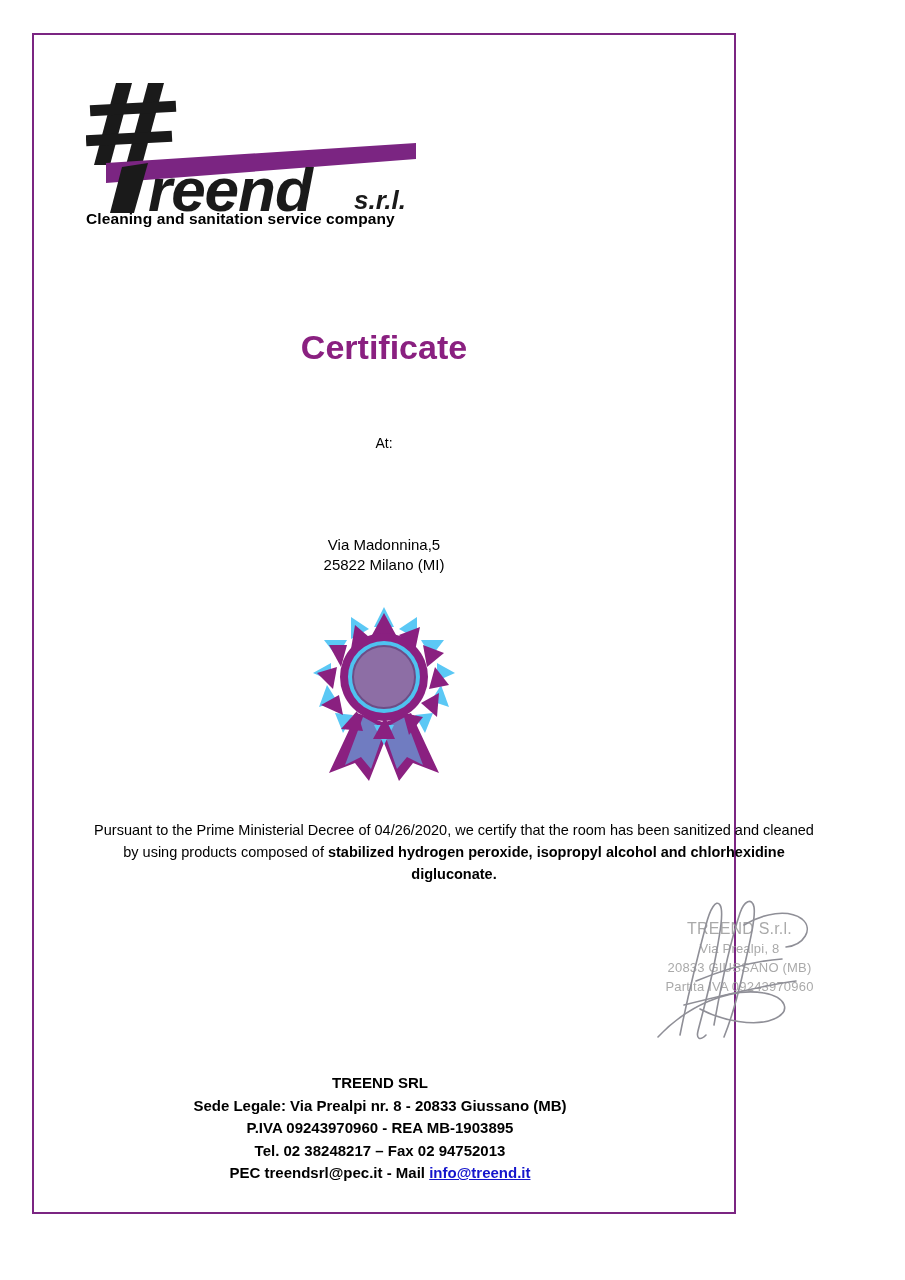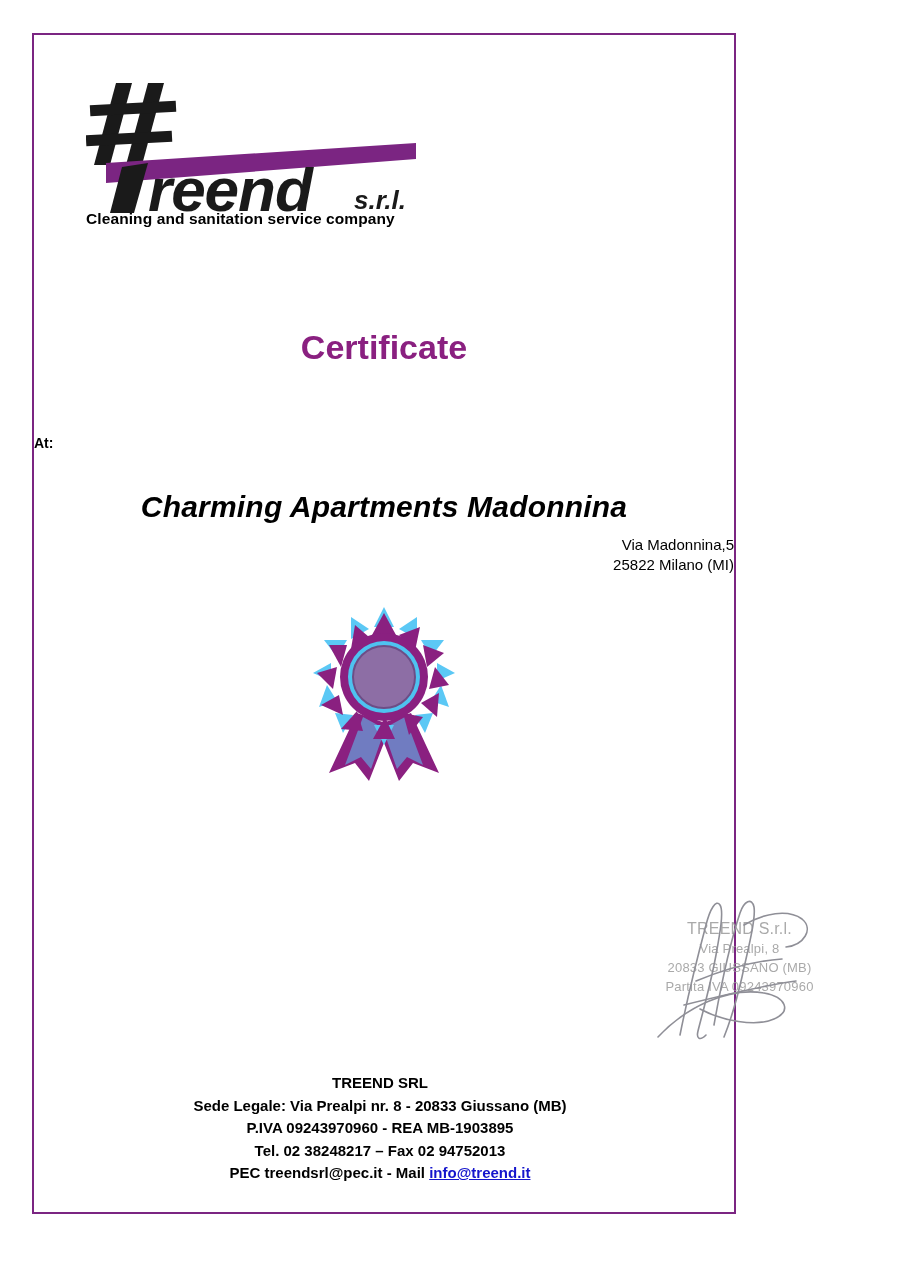--- a/index.html
+++ b/index.html
@@ -61,41 +61,42 @@
   }
   .title .line2 {
     display: block;
   }
 
   .at-label {
     position: absolute;
     left: 0;
     right: 0;
     top: 400px;
+    text-align: center;
     font-size: 14px;
-    font-weight: bold;
+    font-weight: normal;
   }
 
   .client-name {
     position: absolute;
     left: 0;
     right: 0;
     top: 455px;
     text-align: center;
     font-size: 30px;
     font-weight: bold;
     font-style: italic;
     letter-spacing: 0.2px;
   }
   .client-addr {
     position: absolute;
     left: 0;
     right: 0;
     top: 500px;
-    text-align: right;
+    text-align: center;
     font-size: 15px;
     line-height: 1.35;
   }
 
   
   .rosette {
     position: absolute;
     left: 50%;
     top: 570px;
     transform: translateX(-50%);
@@ -186,21 +187,20 @@
   </div>
 
   <div class="tagline">Cleaning and sanitation service company</div>
 
   <div class="title">
     <span>Certificate</span>
   </div>
 
   <div class="at-label">At:</div>
 
-  <div class="client-name">Charming Apartments Madonnina</div>
   <div class="client-addr">
     <div>Via Madonnina,5</div>
     <div>25822 Milano (MI)</div>
   </div>
 
   <div class="rosette">
     <svg width="170" height="180" viewBox="0 0 170 180" xmlns="http://www.w3.org/2000/svg">
 
       <path d="M58 108 L30 168 L56 158 L70 176 L92 120 Z" fill="#8a2080"></path>
       <path d="M112 108 L140 168 L114 158 L100 176 L78 120 Z" fill="#8a2080"></path>
@@ -236,20 +236,23 @@
         <polygon points="30,40 48,40 42,62"></polygon>
         <polygon points="56,20 70,32 52,44"></polygon>
       </g>
       <circle cx="85" cy="72" r="44" fill="#8a2080"></circle>
       <circle cx="85" cy="72" r="36" fill="#4ec2f0"></circle>
       <circle cx="85" cy="72" r="31" fill="#8d6ea5"></circle>
       <circle cx="85" cy="72" r="31" fill="none" stroke="#6d4d86" stroke-width="2"></circle>
     </svg>
   </div>
 
+  <div class="body-text">
+    <span>Pursuant to the Prime Ministerial Decree of 04/26/2020, we certify that the room has been sanitized and cleaned by using products composed of </span><b>stabilized hydrogen peroxide, isopropyl alcohol and chlorhexidine digluconate.</b>
+  </div>
 
   <div class="stamp-area">
     <div class="stamp-text">
       <div class="l1">TREEND S.r.l.</div>
       <div class="l2">Via Prealpi, 8</div>
       <div class="l3">20833 GIUSSANO (MB)</div>
       <div class="l4">Partita IVA 09243970960</div>
     </div>
     <svg class="signature" width="230" height="170" viewBox="0 0 230 170" xmlns="http://www.w3.org/2000/svg">
       <g fill="none" stroke="#8f8f97" stroke-width="1.6" stroke-linecap="round">

